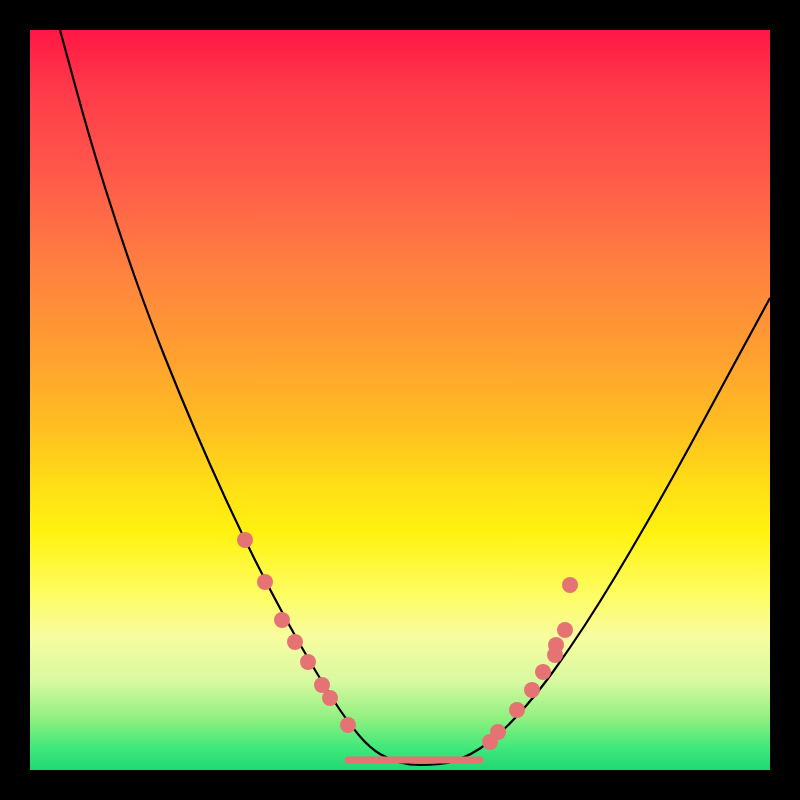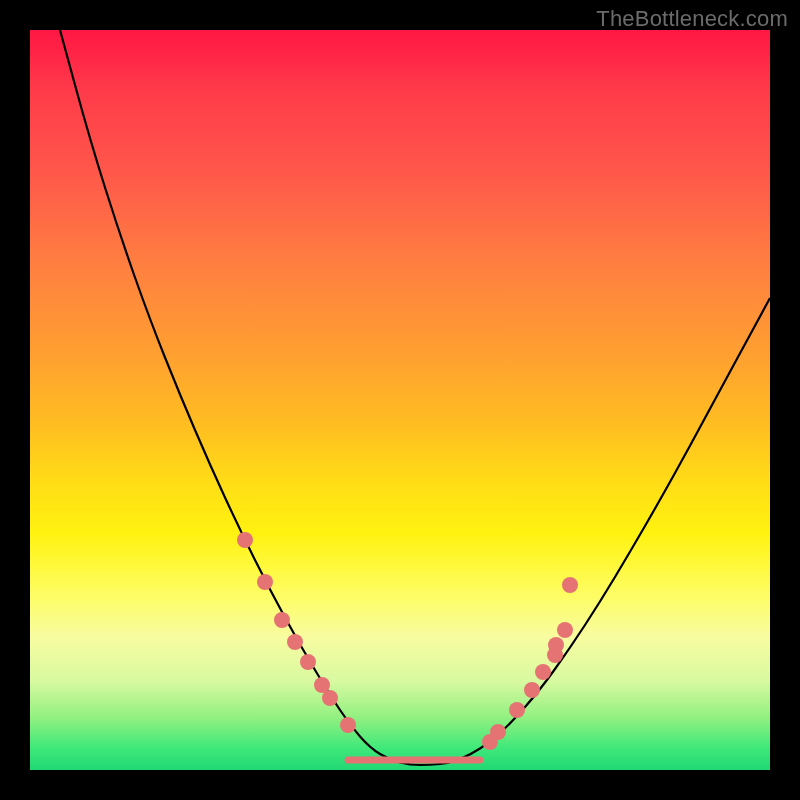--- a/index.html
+++ b/index.html
@@ -75,21 +75,20 @@
     stroke: #e57373;
     stroke-width: 7;
     stroke-linecap: round;
     fill: none;
   }
 </style>
 </head>
 <body>
 
 <div class="frame">
-  <div class="watermark">TheBottleneck.com</div>
 
   <div class="plot">
     <svg class="curve" viewBox="0 0 740 740">
       <path id="curvePath" class="curve-path" d="M30 0 Q 30 0 45 55 Q 60 110 75 157.5 Q 90 205 105 247.5 Q 120 290 135 327.5 Q 150 365 165 400 Q 180 435 195 467.5 Q 210 500 225 530 Q 240 560 255 587.5 Q 270 615 285 640 Q 300 665 310 680 Q 320 695 330 706.5 Q 340 718 350 724 Q 360 730 370 732.5 Q 380 735 390 735 Q 400 735 410 734 Q 420 733 430 729 Q 440 725 450 718.5 Q 460 712 470 703 Q 480 694 495 677 Q 510 660 525 639 Q 540 618 555 595 Q 570 572 585 547 Q 600 522 615 496 Q 630 470 645 443 Q 660 416 675 388 Q 690 360 705 332.5 Q 720 305 730 286.5 T 740 268"></path>
       <g id="markers">
           <circle cx="215" cy="510" r="8" class="marker"></circle>
           <circle cx="235" cy="552" r="8" class="marker"></circle>
           <circle cx="252" cy="590" r="8" class="marker"></circle>
           <circle cx="265" cy="612" r="8" class="marker"></circle>
           <circle cx="278" cy="632" r="8" class="marker"></circle>

